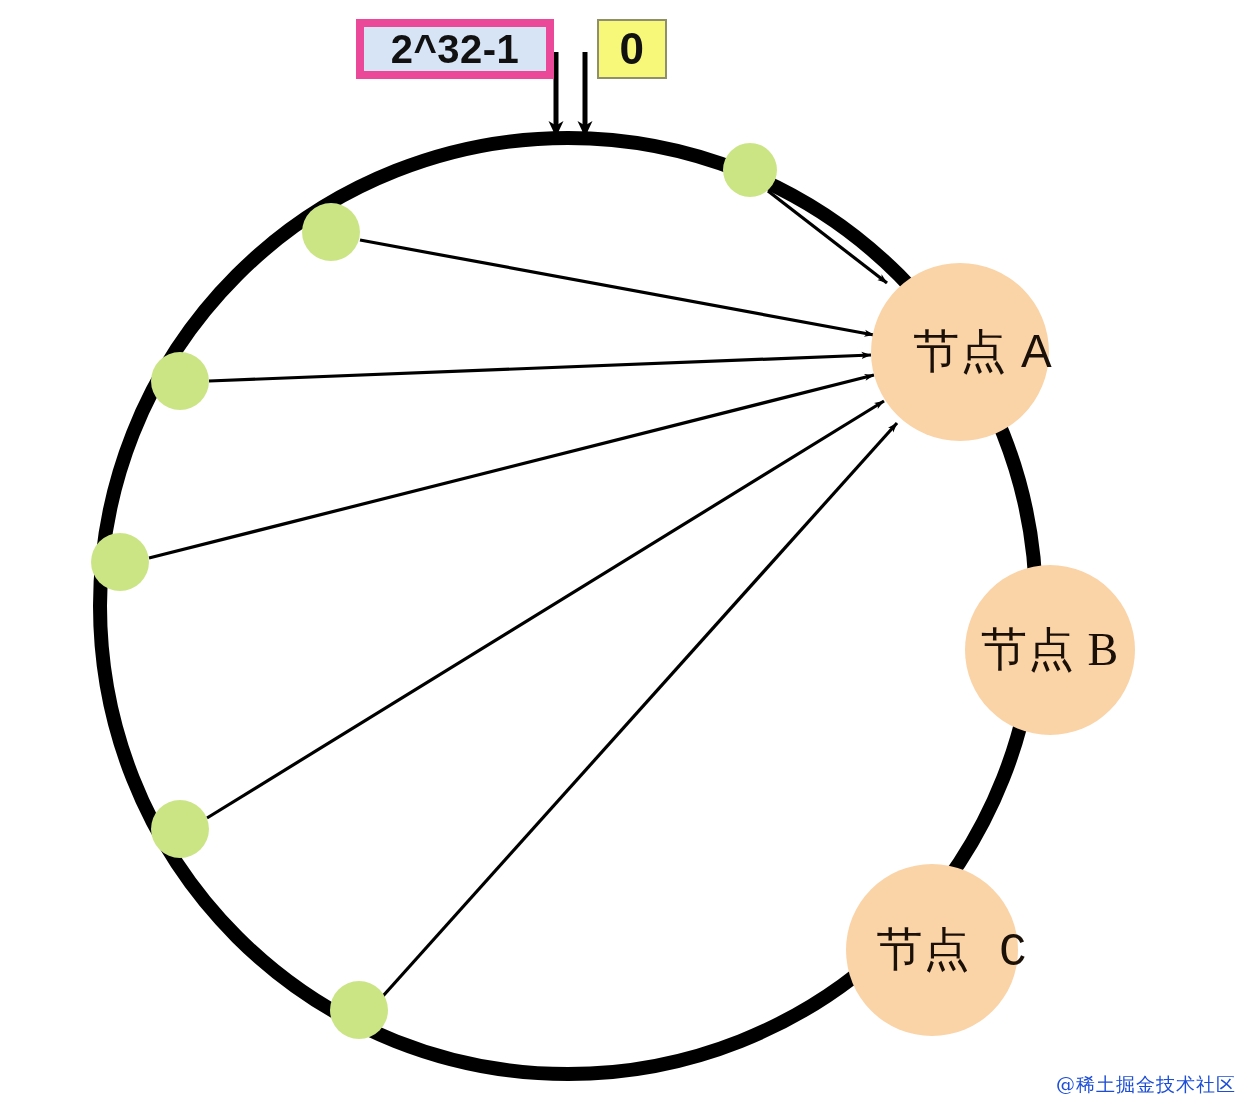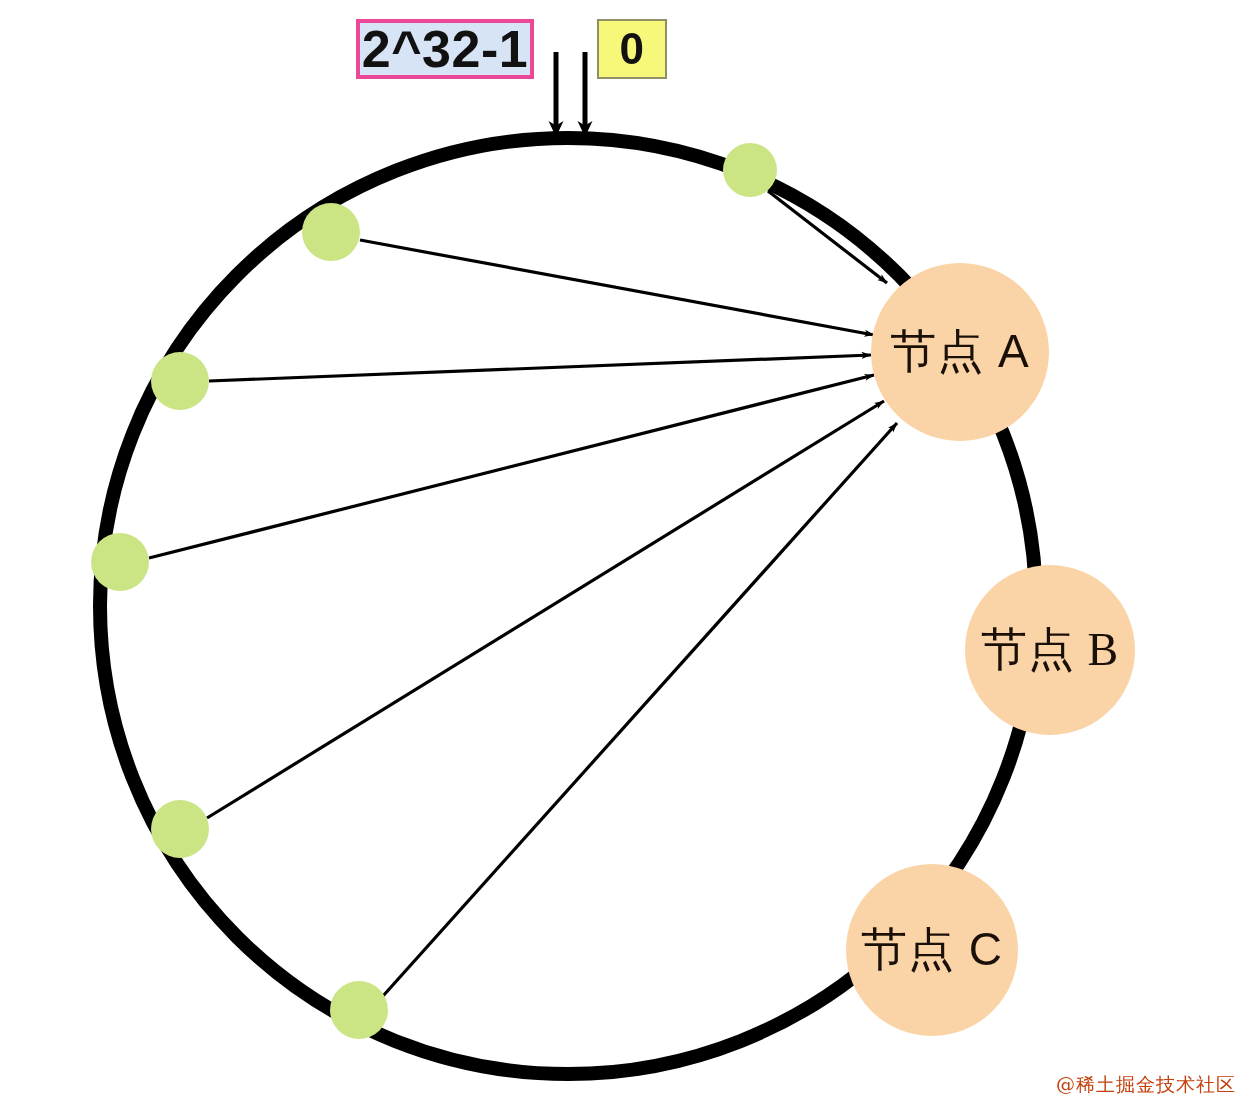--- a/index.html
+++ b/index.html
@@ -27,25 +27,25 @@
     display: flex;
     align-items: center;
     justify-content: center;
     font-weight: 700;
     color: #111111;
     letter-spacing: 0.5px;
   }
   #box-max {
     left: 356px;
     top: 19px;
-    width: 178px;
+    width: 198px;
     height: 60px;
     background: #d7e4f5;
-    border: 4px solid #ec4899;
-    font-size: 52px;
+    border: 8px solid #ec4899;
+    font-size: 40px;
   }
   #box-zero {
     left: 597px;
     top: 19px;
     width: 70px;
     height: 60px;
     background: #f7f77a;
     border: 2px solid #8f8f6a;
     font-size: 44px;
   }
@@ -57,21 +57,21 @@
     white-space: nowrap;
     font-weight: 500;
     letter-spacing: 1px;
     pointer-events: none;
   }
   #watermark {
     position: absolute;
     right: 14px;
     bottom: 12px;
     font-size: 19px;
-    color: #c2410c;
+    color: #1d4ed8;
     font-family: "DejaVu Serif", "Liberation Serif", serif;
     letter-spacing: 1px;
     white-space: nowrap;
   }
 </style>
 </head>
 <body>
 
 <svg id="canvas" viewBox="0 0 1250 1110" xmlns="http://www.w3.org/2000/svg">
   <defs>
@@ -104,17 +104,17 @@
 
   <circle cx="960" cy="352" r="89" fill="#fad3a7"></circle>
   <circle cx="1050" cy="650" r="85" fill="#fad3a7"></circle>
   <circle cx="932" cy="950" r="86" fill="#fad3a7"></circle>
 </svg>
 
 <div class="label-box" id="box-max">2^32-1</div>
 
 <div class="label-box" id="box-zero">0</div>
 
-<div class="ring-node-label" style="left:960px; top:352px;">节点 A</div>
+<div class="ring-node-label" style="left:983px; top:352px;">节点 A</div>
 <div class="ring-node-label" style="left:1050px; top:650px;font-family:Liberation Serif, serif;">节点 B</div>
-<div class="ring-node-label" style="left:932px; top:950px;">节点 C</div>
+<div class="ring-node-label" style="left:952px; top:950px;font-family:Liberation Mono, monospace;">节点 C</div>
 
 <div id="watermark">@稀土掘金技术社区</div>
 
 </body></html>

